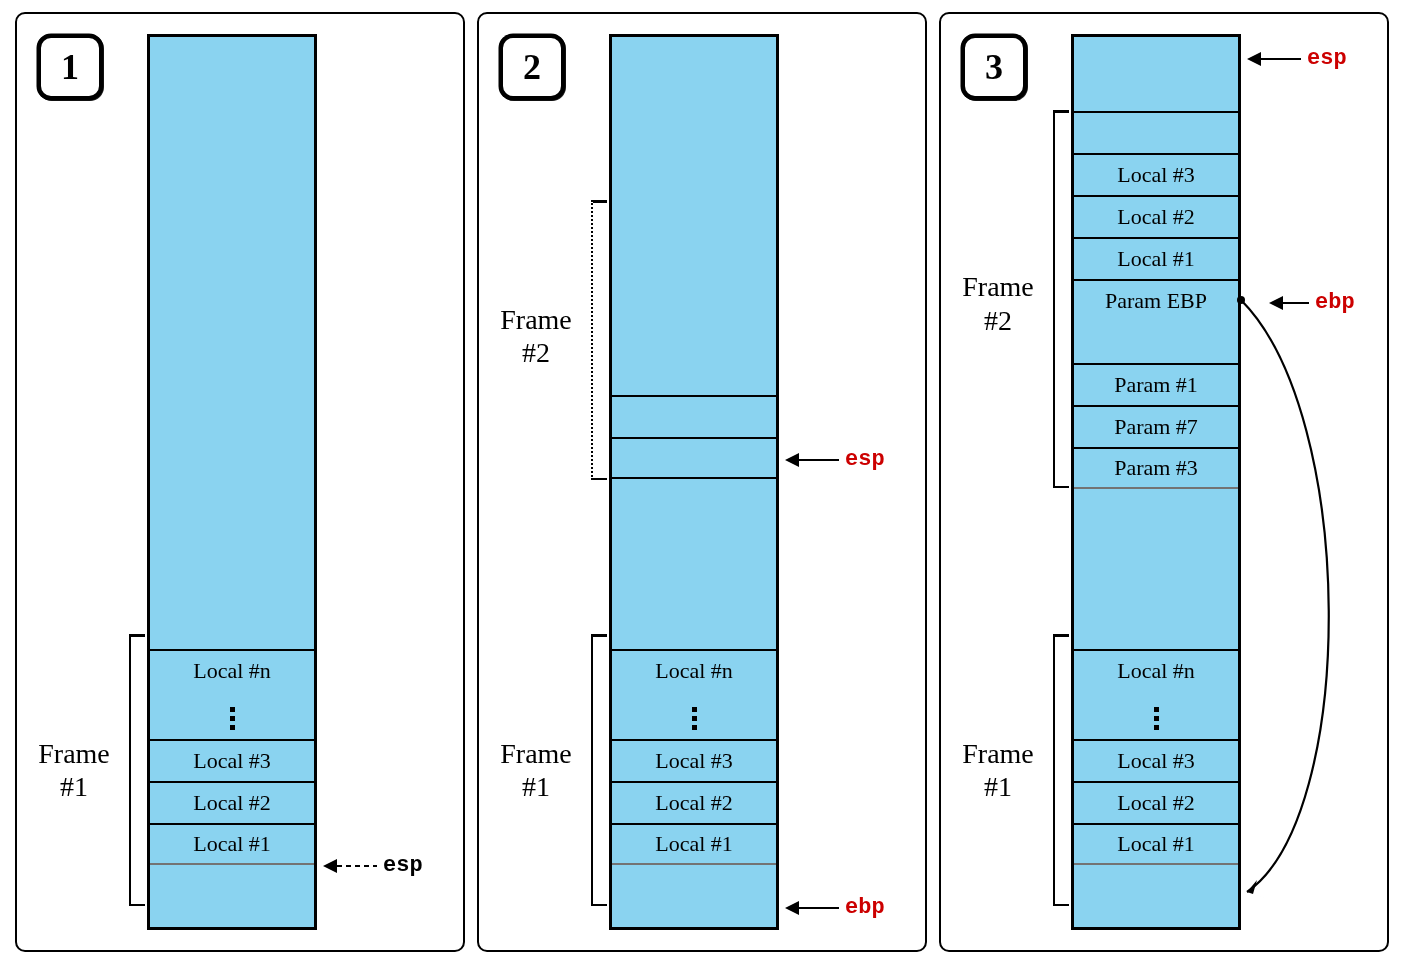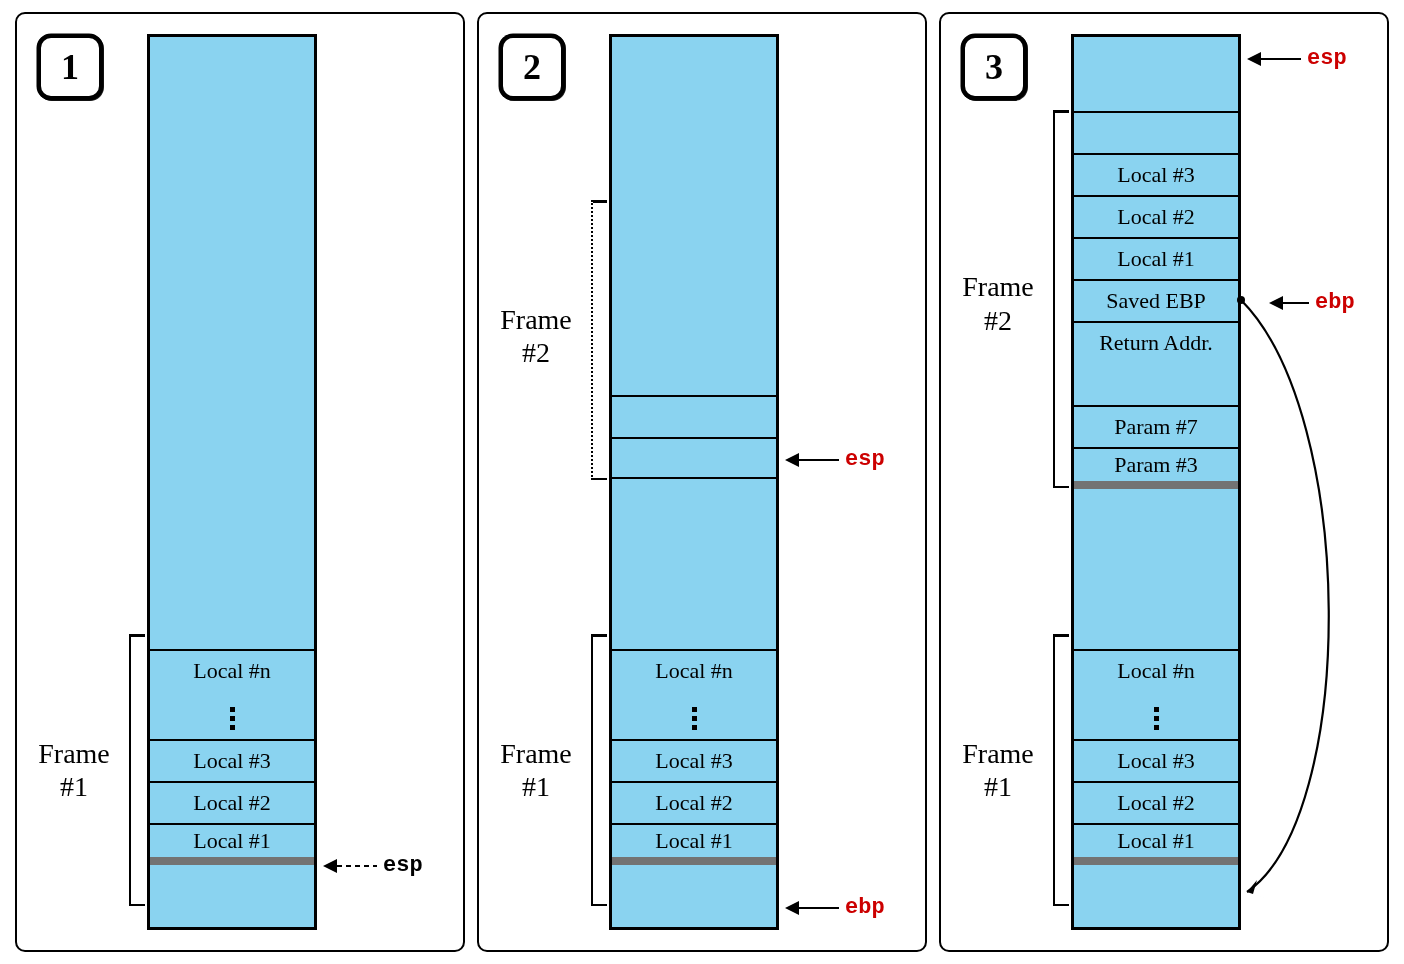--- a/index.html
+++ b/index.html
@@ -54,21 +54,21 @@
     right: 0;
     height: 42px;
     border-top: 2px solid #000;
     display: flex;
     align-items: center;
     justify-content: center;
     font-size: 22px;
     font-family: Georgia, serif;
     color: #000;
   }
-  .cell.bottom-border { border-bottom: 8px solid #737373; }
+  .cell.bottom-border { border-bottom: 2px solid #737373; }
   .vdots {
     position: absolute;
     left: 0; right: 0;
     display: flex;
     align-items: center;
     justify-content: center;
     font-size: 28px;
     line-height: 10px;
     letter-spacing: 0;
     flex-direction: column;
@@ -209,22 +209,22 @@
         <span></span>
         <span></span>
         <span></span>
       </div>
     <div class="cell" style="bottom:146px;">Local #3</div>
     <div class="cell" style="bottom:104px;">Local #2</div>
     <div class="cell bottom-border" style="bottom:62px;">Local #1</div>
 
     <div class="cell bottom-border" style="top:410px;">Param #3</div>
     <div class="cell" style="top:368px;">Param #7</div>
-    <div class="cell" style="top:284px;">Return Addr.</div>
-    <div class="cell" style="top:242px;">Saved EBP</div>
+    <div class="cell" style="top:326px;">Param #1</div>
+    <div class="cell" style="top:242px;">Param EBP</div>
     <div class="cell" style="top:200px;">Local #1</div>
     <div class="cell" style="top:158px;">Local #2</div>
     <div class="cell" style="top:116px;">Local #3</div>
     <div class="cell" style="top:74px; border-top:2px solid #000;"></div>
   </div>
   <div class="bracket" style="left:112px; bottom:44px; height:272px;"></div>
   <div class="bracket-label" style="left:12px; bottom:146px;">
     <span>Frame</span><br><span>#1</span>
   </div>
   <div class="bracket" style="left:112px; top:96px; height:378px;"></div>

